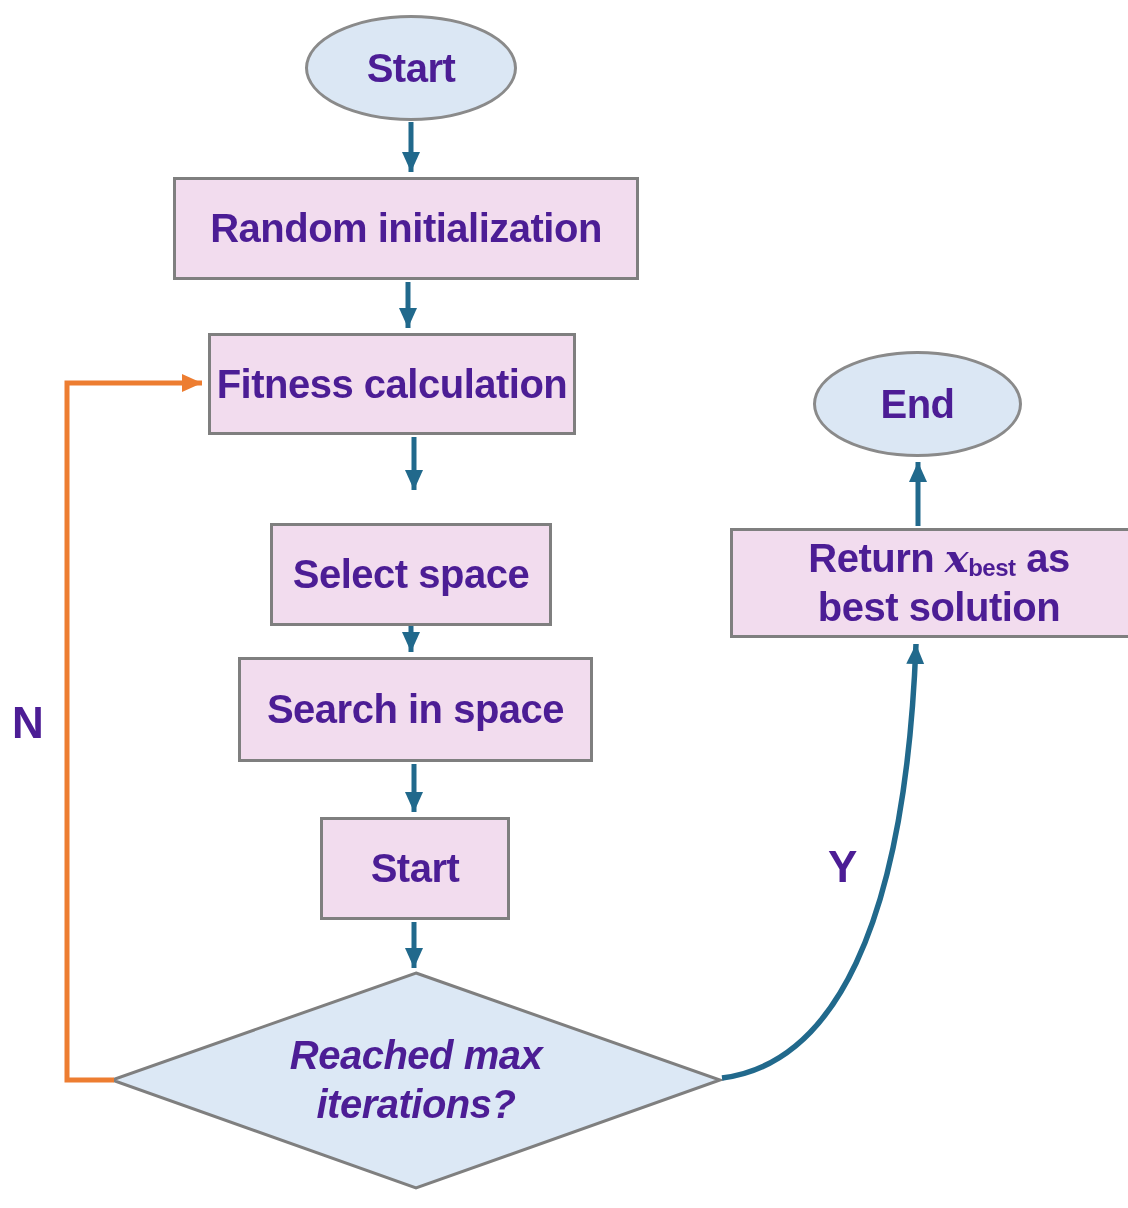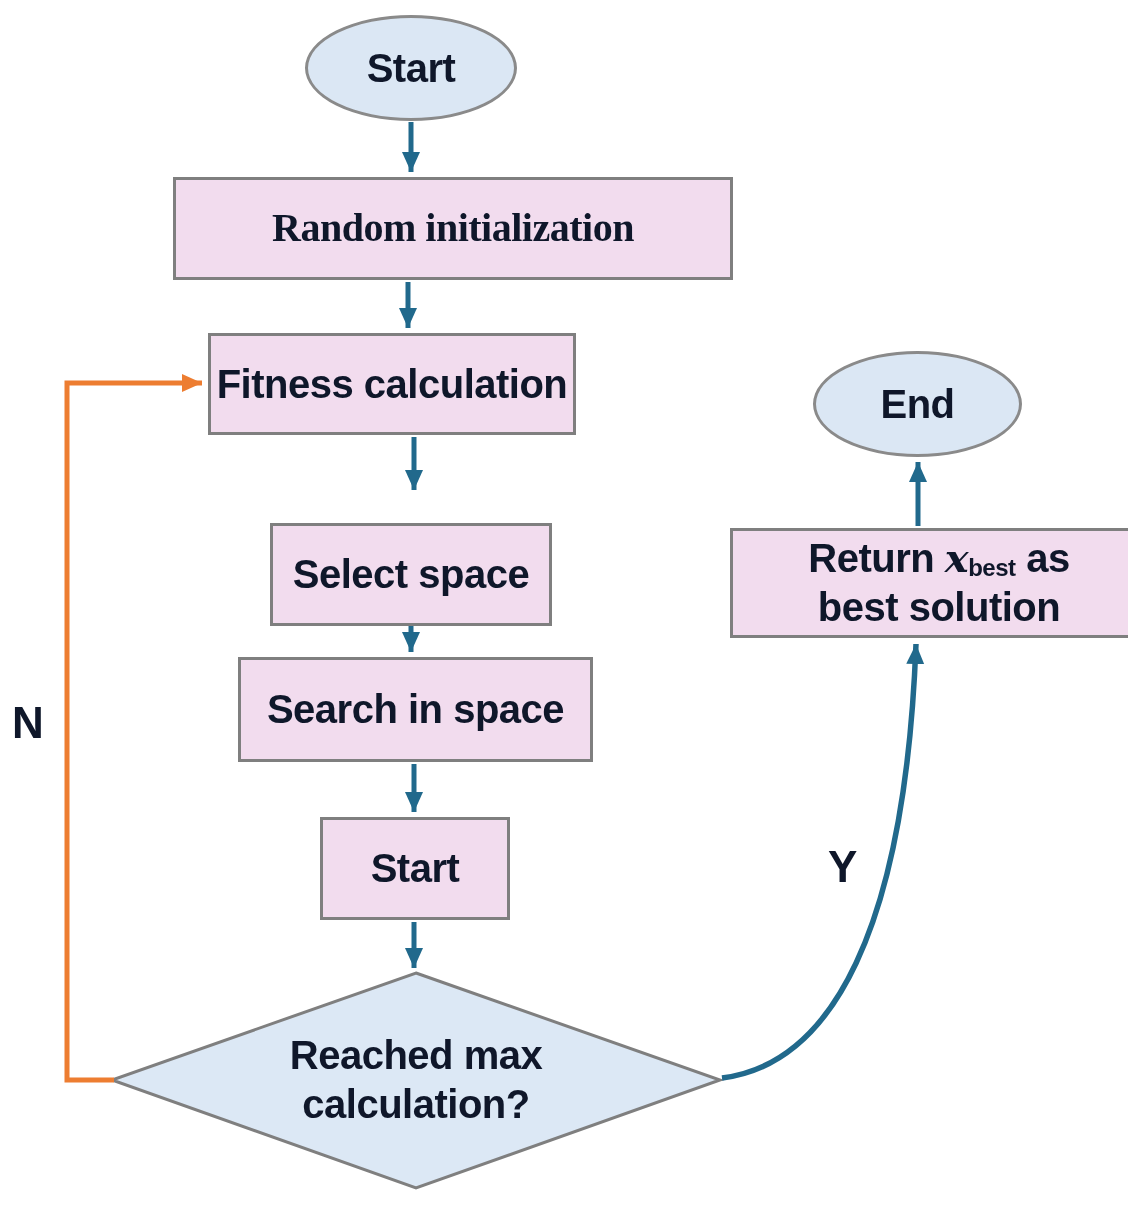--- a/index.html
+++ b/index.html
@@ -3,21 +3,21 @@
 <meta charset="utf-8">
 <style>
   html, body { margin: 0; padding: 0; background: #ffffff; }
   #canvas {
     position: relative;
     width: 1128px;
     height: 1208px;
     background: #ffffff;
     overflow: hidden;
     font-family: "Liberation Sans", "DejaVu Sans", sans-serif;
-    color: #0f172a;
+    color: #4c1d95;
   }
   #connector-layer {
     position: absolute;
     left: 0; top: 0;
     width: 1128px; height: 1208px;
   }
   #connector-layer path.flow {
     fill: none;
     stroke: var(--arrow, #21698c);
     stroke-width: 5;
@@ -55,20 +55,21 @@
   }
   .terminal {
     background: var(--terminal-fill, #dbe7f4);
     border: 3px solid var(--terminal-border, #8a8a8a);
     border-radius: 50%;
   }
   .decision-text {
     position: absolute;
     background: transparent;
     border: none;
+    font-style: italic;
   }
   .mvar {
     font-family: "DejaVu Serif", "Liberation Serif", serif;
     font-style: italic;
     font-weight: 600;
   }
   sub.varsub {
     font-size: 0.60em;
     font-weight: bold;
     vertical-align: -0.18em;
@@ -108,21 +109,21 @@
     <path class="flow" d="M414,922 L414,968" marker-end="url(#arrowhead-teal)"></path>
     <path class="flow" d="M918,526 L918,462" marker-end="url(#arrowhead-teal)"></path>
 
     <path class="flow curve" d="M722,1078 C832,1064 905,930 916,644" marker-end="url(#arrowhead-teal)"></path>
   </svg>
 
   <div class="node terminal" style="left:305px; top:15px; width:212px; height:106px;">
     <span>Start</span>
   </div>
 
-  <div class="node process" style="left:173px; top:177px; width:560px; height:103px;font-family:Liberation Serif, serif;">
+  <div class="node process" style="left:173px; top:177px; width:466px; height:103px;">
     <span>Random initialization</span>
   </div>
 
   <div class="node process" style="left:208px; top:333px; width:368px; height:102px;">
     <span>Fitness calculation</span>
   </div>
 
   <div class="node process" style="left:270px; top:495px; width:282px; height:103px;margin-top:28px;">
     <span>Select space</span>
   </div>
@@ -130,21 +131,21 @@
   <div class="node process" style="left:238px; top:657px; width:355px; height:105px;text-align:center;">
     <span>Search in space</span>
   </div>
 
   <div class="node process" style="left:320px; top:817px; width:190px; height:103px;">
     <span>Start</span>
   </div>
 
   <div class="node decision-text" style="left:216px; top:1018px; width:400px; height:124px;">
     <span>Reached max</span>
-    <span>calculation?</span>
+    <span>iterations?</span>
   </div>
 
   <div class="node process" style="left:730px; top:528px; width:418px; height:110px;">
     <span><span>Return </span><span class="mvar">x</span><sub class="varsub">best</sub><span> as</span></span>
     <span>best solution</span>
   </div>
 
   <div class="node terminal" style="left:813px; top:351px; width:209px; height:106px;align-items:center;">
     <span>End</span>
   </div>

